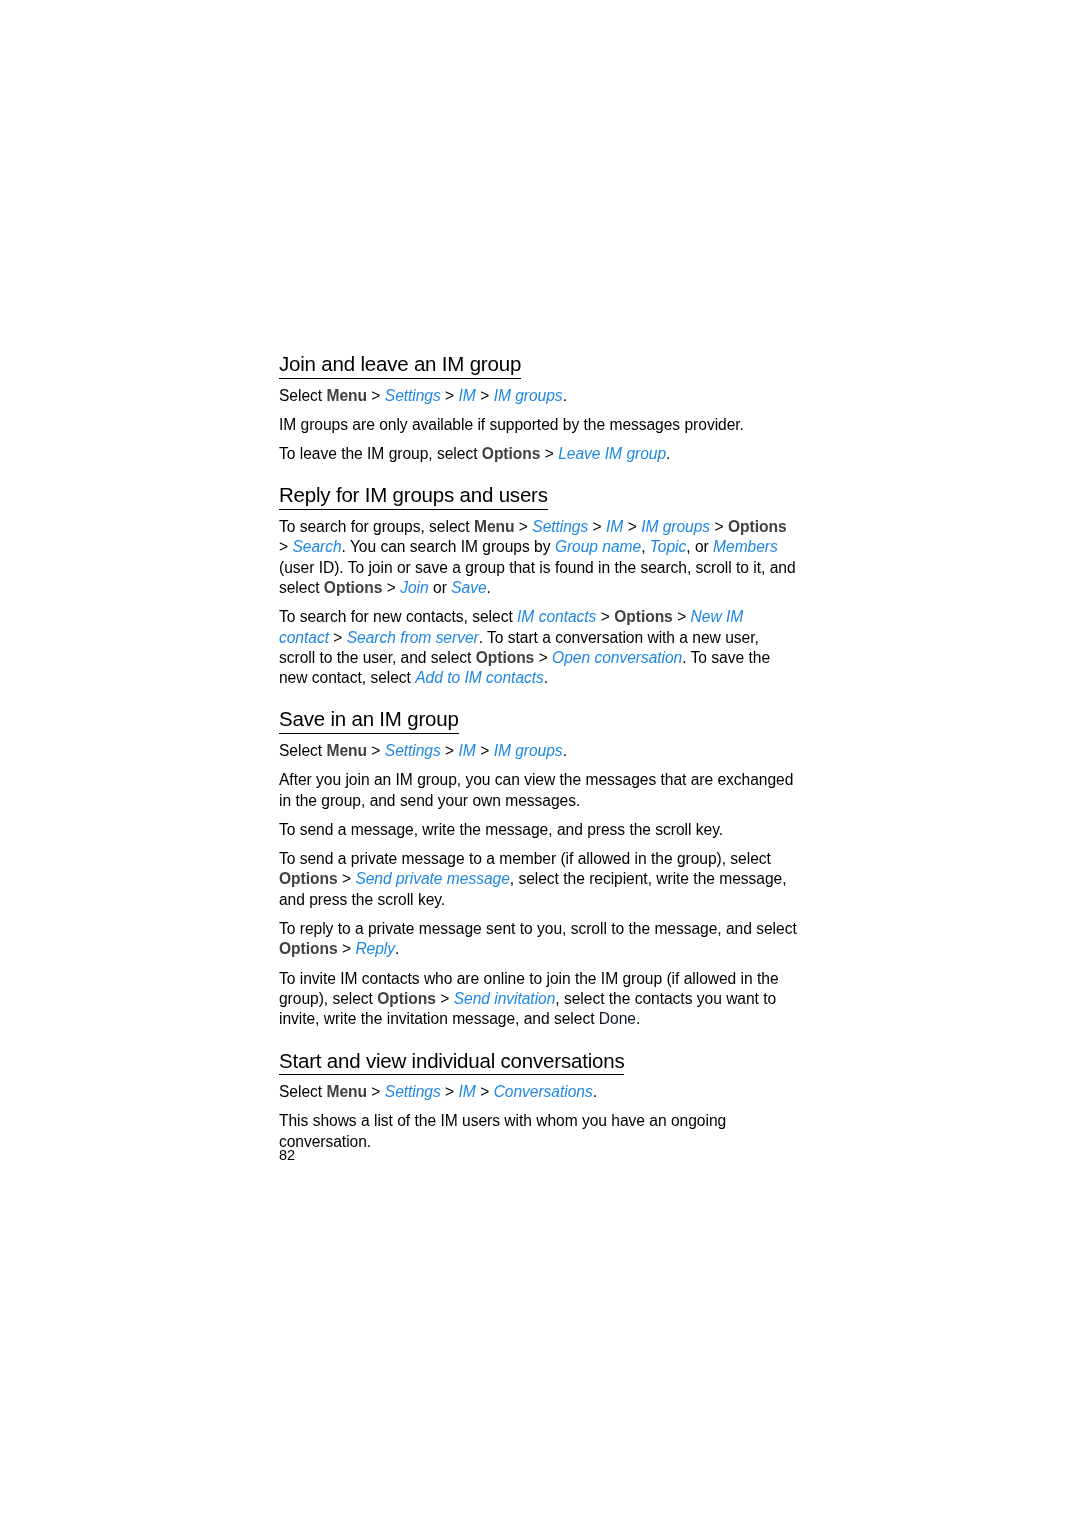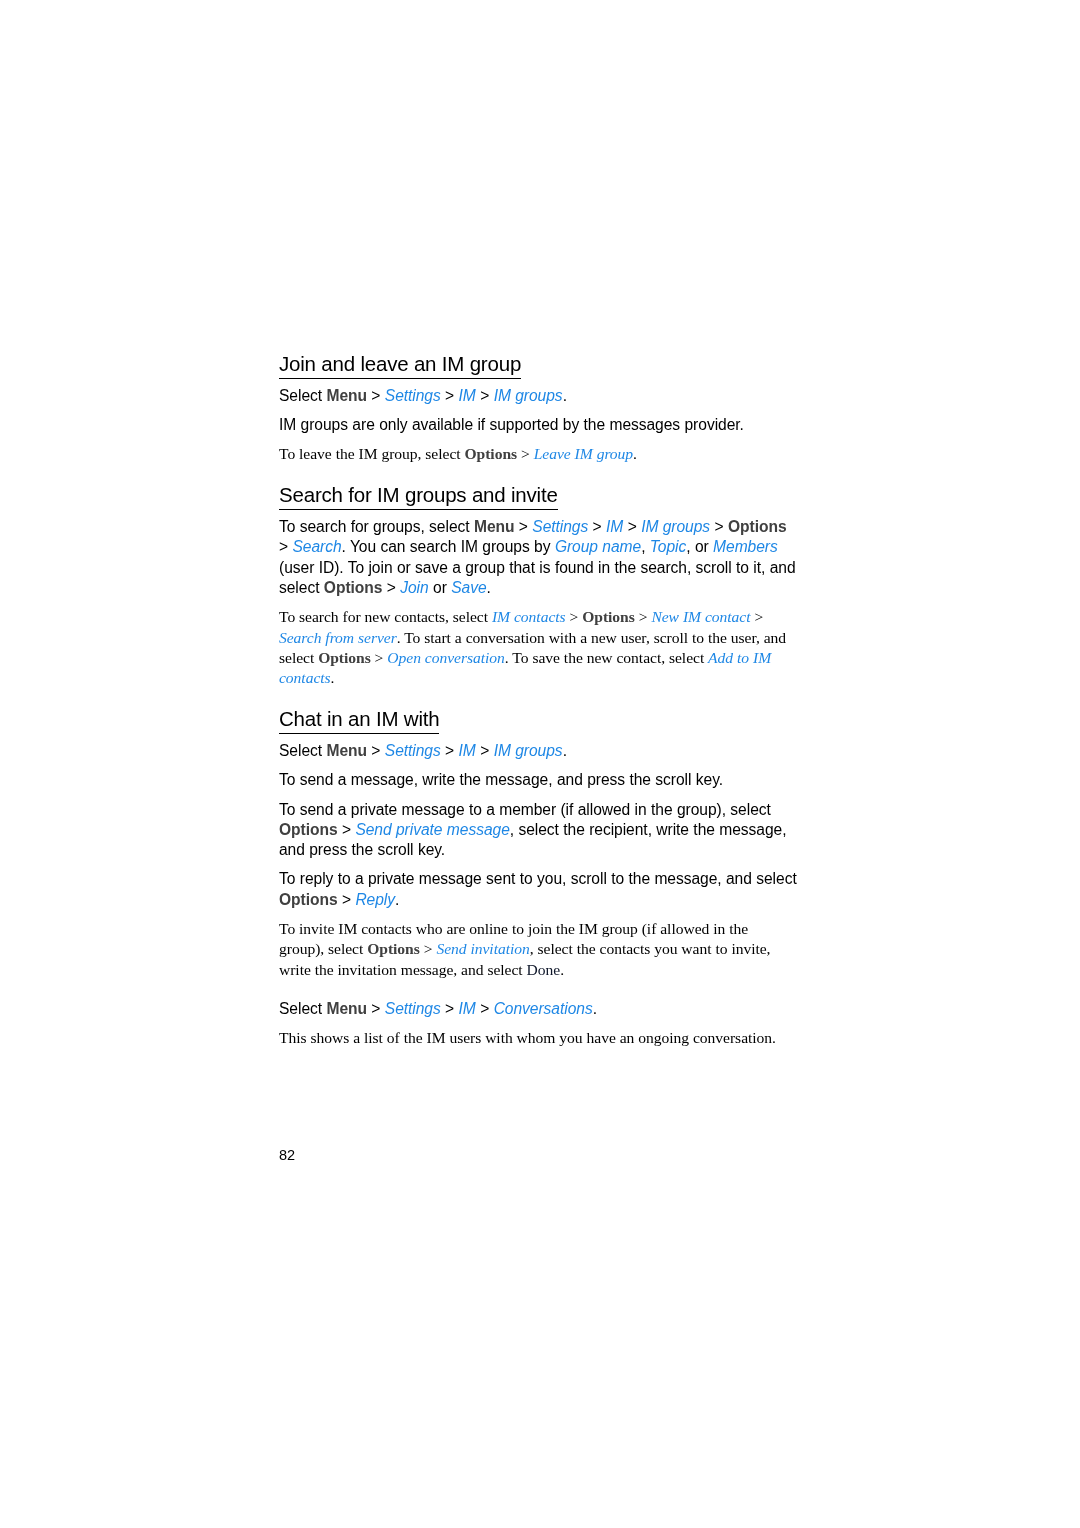--- a/index.html
+++ b/index.html
@@ -58,21 +58,20 @@
   p.para {
     font-size: 15.6px;
     line-height: 20.3px;
     margin: 0 0 9px 0;
     color: #000000;
     letter-spacing: -0.05px;
     word-spacing: 0.1px;
   }
   p.para:last-child {
     margin-bottom: 0;
-    font-family: Liberation Serif, serif;
   }
 
   
   .section {
     margin-bottom: 19px;
   }
   .section:last-of-type {
     margin-bottom: 0;
   }
 
@@ -113,33 +112,35 @@
 
   <div class="content">
     <div id="sections-root">
         <div class="section">
           <div class="heading-wrap"><h2 class="section-heading">Join and leave an IM group</h2></div>
           <p class="para"><span>Select </span><span class="ui-key">Menu</span><span class="sep"> &gt; </span><span class="ui-item">Settings</span><span class="sep"> &gt; </span><span class="ui-item">IM</span><span class="sep"> &gt; </span><span class="ui-item">IM groups</span><span>.</span></p>
           <p class="para"><span>IM groups are only available if supported by the messages provider.</span></p>
           <p class="para"><span>To leave the IM group, select </span><span class="ui-key">Options</span><span class="sep"> &gt; </span><span class="ui-item">Leave IM group</span><span>.</span></p>
         </div>
         <div class="section">
-          <div class="heading-wrap"><h2 class="section-heading">Search for IM groups and invite</h2></div>
+          <div class="heading-wrap"><h2 class="section-heading">Reply for IM groups and users</h2></div>
           <p class="para"><span>To search for groups, select </span><span class="ui-key">Menu</span><span class="sep"> &gt; </span><span class="ui-item">Settings</span><span class="sep"> &gt; </span><span class="ui-item">IM</span><span class="sep"> &gt; </span><span class="ui-item">IM groups</span><span class="sep"> &gt; </span><span class="ui-key">Options</span><span class="sep"> &gt; </span><span class="ui-item">Search</span><span>. You can search IM groups by </span><span class="ui-item">Group name</span><span>, </span><span class="ui-item">Topic</span><span>, or </span><span class="ui-item">Members</span><span> (user ID). To join or save a group that is found in the search, scroll to it, and select </span><span class="ui-key">Options</span><span class="sep"> &gt; </span><span class="ui-item">Join</span><span> or </span><span class="ui-item">Save</span><span>.</span></p>
           <p class="para"><span>To search for new contacts, select </span><span class="ui-item">IM contacts</span><span class="sep"> &gt; </span><span class="ui-key">Options</span><span class="sep"> &gt; </span><span class="ui-item">New IM contact</span><span class="sep"> &gt; </span><span class="ui-item">Search from server</span><span>. To start a conversation with a new user, scroll to the user, and select </span><span class="ui-key">Options</span><span class="sep"> &gt; </span><span class="ui-item">Open conversation</span><span>. To save the new contact, select </span><span class="ui-item">Add to IM contacts</span><span>.</span></p>
         </div>
         <div class="section">
-          <div class="heading-wrap"><h2 class="section-heading">Chat in an IM with</h2></div>
+          <div class="heading-wrap"><h2 class="section-heading">Save in an IM group</h2></div>
           <p class="para"><span>Select </span><span class="ui-key">Menu</span><span class="sep"> &gt; </span><span class="ui-item">Settings</span><span class="sep"> &gt; </span><span class="ui-item">IM</span><span class="sep"> &gt; </span><span class="ui-item">IM groups</span><span>.</span></p>
+          <p class="para"><span>After you join an IM group, you can view the messages that are exchanged in the group, and send your own messages.</span></p>
           <p class="para"><span>To send a message, write the message, and press the scroll key.</span></p>
           <p class="para"><span>To send a private message to a member (if allowed in the group), select </span><span class="ui-key">Options</span><span class="sep"> &gt; </span><span class="ui-item">Send private message</span><span>, select the recipient, write the message, and press the scroll key.</span></p>
           <p class="para"><span>To reply to a private message sent to you, scroll to the message, and select </span><span class="ui-key">Options</span><span class="sep"> &gt; </span><span class="ui-item">Reply</span><span>.</span></p>
           <p class="para"><span>To invite IM contacts who are online to join the IM group (if allowed in the group), select </span><span class="ui-key">Options</span><span class="sep"> &gt; </span><span class="ui-item">Send invitation</span><span>, select the contacts you want to invite, write the invitation message, and select </span><span class="ui-soft">Done</span><span>.</span></p>
         </div>
         <div class="section">
+          <div class="heading-wrap"><h2 class="section-heading">Start and view individual conversations</h2></div>
           <p class="para"><span>Select </span><span class="ui-key">Menu</span><span class="sep"> &gt; </span><span class="ui-item">Settings</span><span class="sep"> &gt; </span><span class="ui-item">IM</span><span class="sep"> &gt; </span><span class="ui-item">Conversations</span><span>.</span></p>
           <p class="para"><span>This shows a list of the IM users with whom you have an ongoing conversation.</span></p>
         </div>
       </div>
   </div>
 
   <div class="page-number">82</div>
 
 </div>
 

